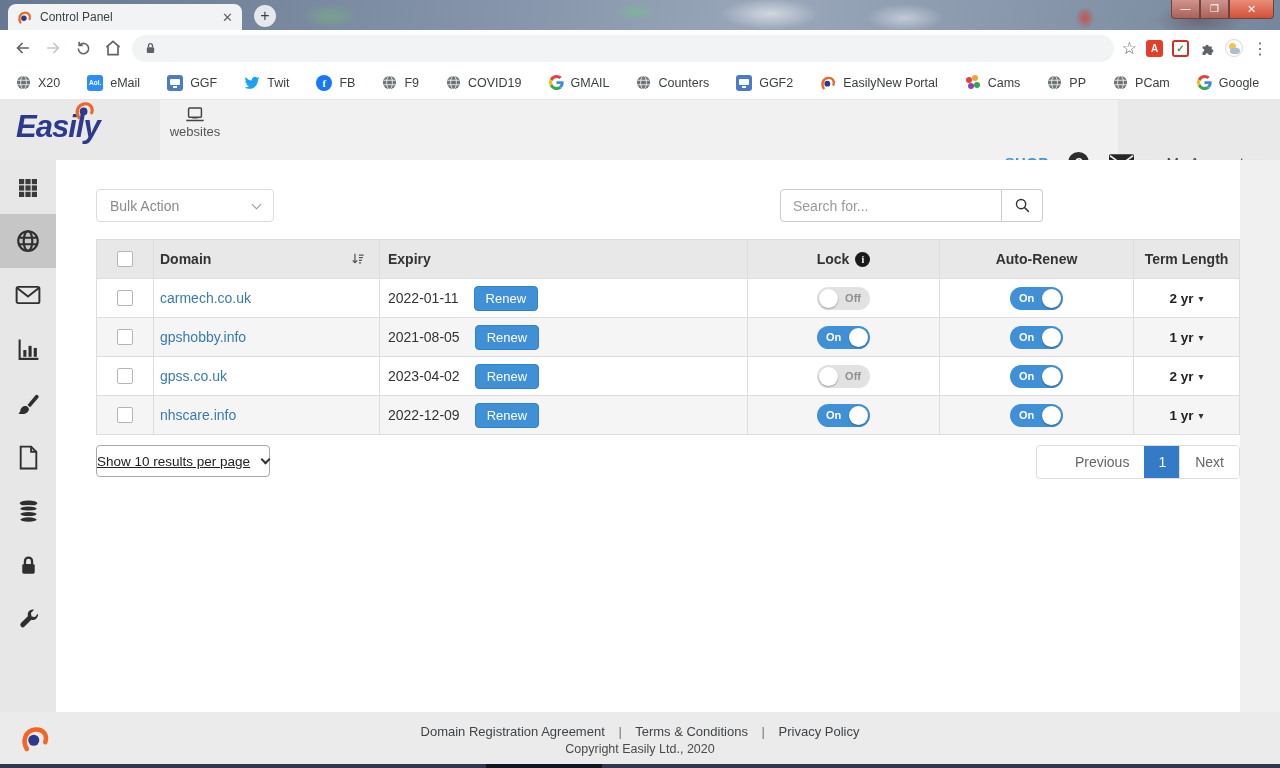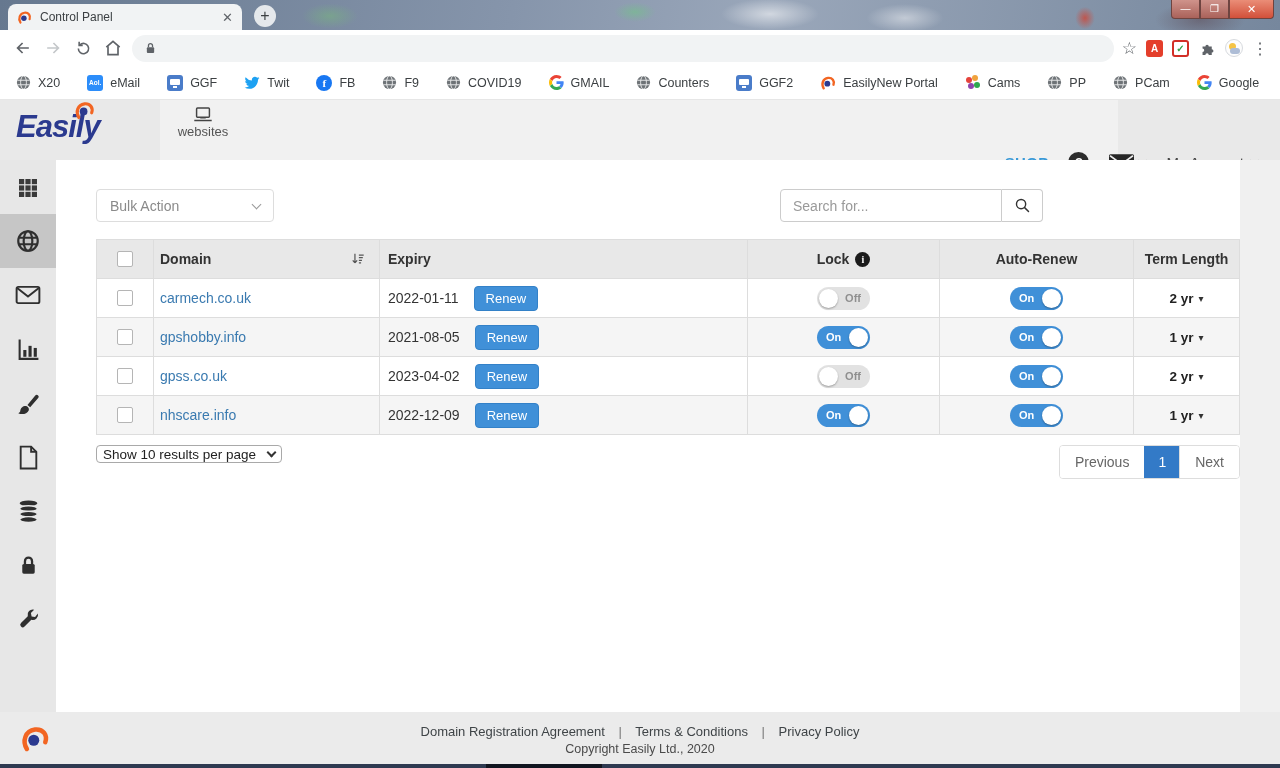--- a/index.html
+++ b/index.html
@@ -62,21 +62,21 @@
     display:flex; align-items:center; justify-content:center; font-family:"Liberation Serif",serif; }
   .dotcluster { position:relative; width:16px; height:16px; }
   .dotcluster i { position:absolute; width:6px; height:6px; border-radius:50%; }
 
   
   .site-header { position:absolute; top:100px; left:0; right:0; height:60px; background:#e9e9e9; }
   .hdr-mid { position:absolute; left:160px; right:162px; top:0; bottom:0; background:#f1f1f1; }
   .logo-block { position:absolute; left:16px; top:9px; width:130px; height:44px; }
   .logo-text { font-size:31px; font-weight:bold; font-style:italic; color:#2b3a8f; letter-spacing:-1px; }
   .logo-swirl { position:absolute; left:58px; top:-9px; }
-  .nav-websites { position:absolute; left:171px; top:6px; width:64px; display:flex; flex-direction:column;
+  .nav-websites { position:absolute; left:163px; top:6px; width:64px; display:flex; flex-direction:column;
     align-items:center; gap:1px; color:#555; font-size:13px; }
   .hdr-right { position:absolute; right:22px; top:0; height:60px; display:flex; align-items:center; gap:20px;margin-top:32px; }
   .shop { color:#3a9ad8; font-weight:bold; font-size:15px; letter-spacing:.3px; }
   .help-ic { width:21px; height:21px; border-radius:50%; background:#2d2d2d; color:#fff; font-size:13px; font-weight:bold;
     display:flex; align-items:center; justify-content:center; }
   .mail-wrap { display:flex; align-items:center; gap:5px; }
   .chev { width:7px; height:7px; border-right:1.6px solid #555; border-bottom:1.6px solid #555;
     transform:rotate(45deg); margin-top:-4px; }
   .account { display:flex; align-items:center; gap:7px; font-size:15px; color:#464646; }
 
@@ -129,24 +129,24 @@
   .tg.on .knob { right:2px; }
   .tg.on .tg-label { left:9px; color:#fff; }
   .tg.off { background:#e2e2e2; }
   .tg.off .knob { left:2px; }
   .tg.off .tg-label { right:9px; color:#8f8f8f; }
   .caret-dn { color:#333; font-size:10px; }
   .term-txt { color:#222; font-weight:bold; font-size:13.5px; }
 
   
   .bottom-row { margin-top:10px; width:1144px; display:flex; justify-content:space-between; align-items:flex-start; }
-  .results-sel { height:18px; border:1px solid #a9a9a9; border-radius:4px; background:#fff; display:flex;
-    align-items:center; gap:12px; padding:0 6px; font-size:13.5px; color:#222; }
+  .results-sel { height:32px; border:1px solid #a9a9a9; border-radius:4px; background:#fff; display:flex;
+    align-items:center; gap:12px; padding:0 0; font-size:13.5px; color:#222;text-decoration:underline; }
   .chev-dk { width:7px; height:7px; border-right:2px solid #333; border-bottom:2px solid #333; transform:rotate(45deg); margin-top:-3px; }
-  .pagination { display:flex; border:1px solid #ddd; border-radius:4px; overflow:hidden; height:34px; background:#fff; }
+  .pagination { display:flex; border:1px solid #ddd; border-radius:4px; overflow:hidden; height:34px; background:#fff;padding-left:23px; }
   .pg { padding:0 15px; display:flex; align-items:center; color:#666; font-size:14px; background:#fff; border-left:1px solid #ddd; }
   .pg:first-child { border-left:none; }
   .pg.active { background:#337ac7; color:#fff; border-color:#337ac7; padding:0 13px; }
 
   
   .footer { position:absolute; left:0; right:0; top:712px; height:52px; background:#ebebeb; text-align:center; }
   .f-links { padding-top:12px; font-size:13px; color:#3f4447; }
   .f-links a { color:#3f4447; text-decoration:none; }
   .f-sep { color:#777; margin:0 10px; }
   .f-copy { margin-top:3px; font-size:12.5px; color:#4a4a4a; }

